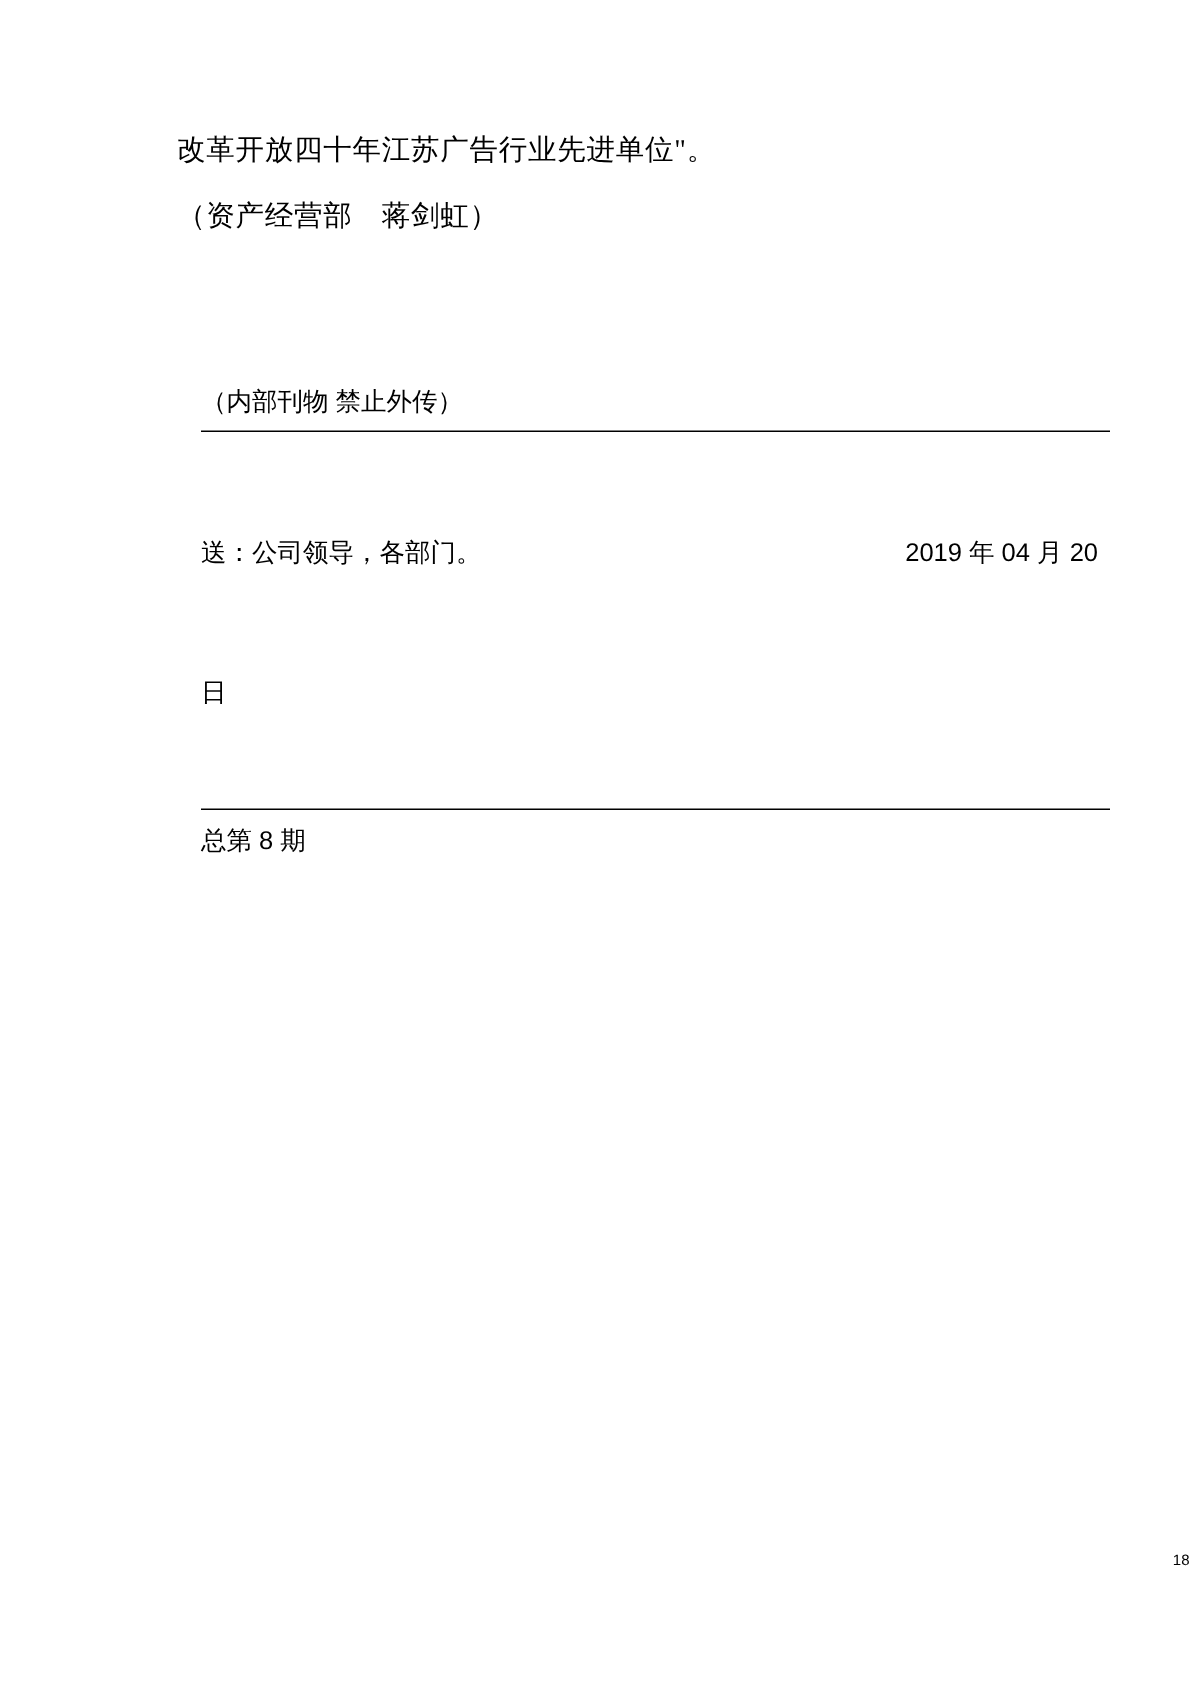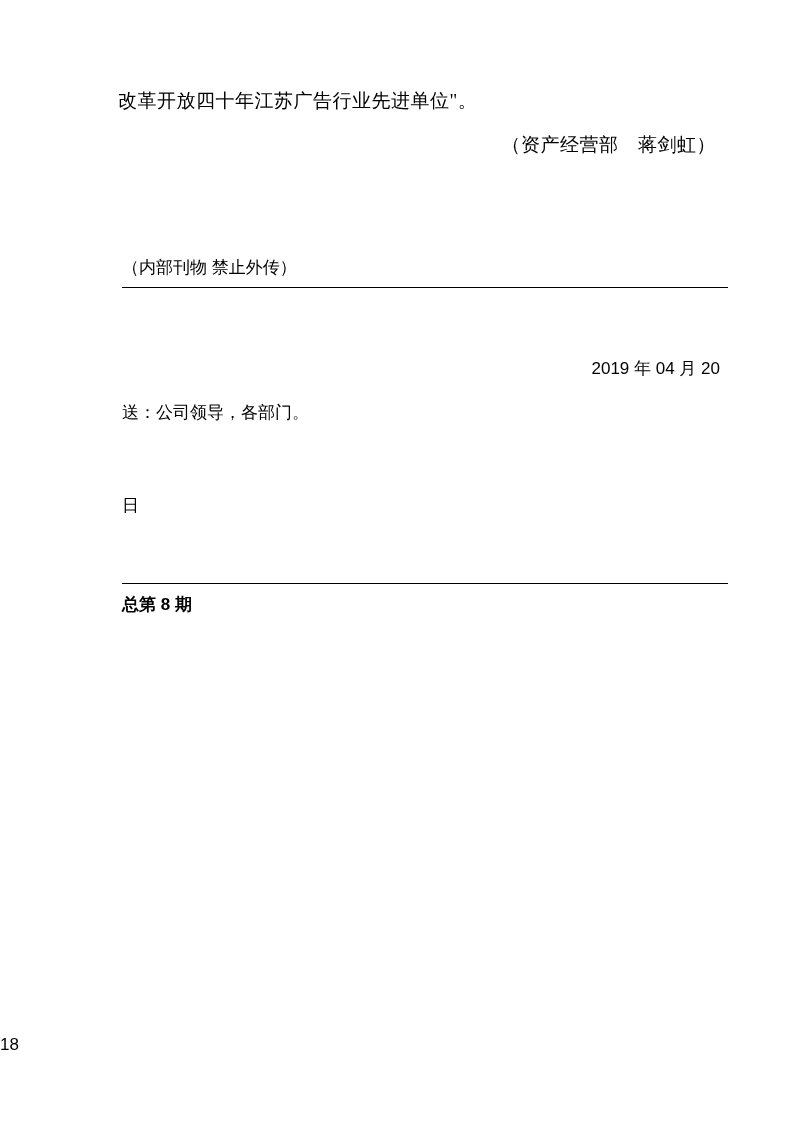--- a/index.html
+++ b/index.html
@@ -38,30 +38,29 @@
   .line-1 {
     position: absolute;
     top: 86px;
     left: 0;
   }
   .line-2 {
     position: absolute;
     top: 130px;
     left: 0;
     width: 605px;
-    text-align: right;
     padding-right: 7px;
     box-sizing: border-box;
     font-family: Liberation Serif, serif;
   }
 
   .footer-block {
     position: absolute;
     top: 252px;
-    left: 4px;
+    left: 16px;
     width: 606px;
   }
   .footer-row {
     font-family: "Liberation Sans", sans-serif;
     font-size: 17px;
     line-height: 31px;
     position: relative;
     white-space: pre;
   }
   .footer-notice {
@@ -75,45 +74,44 @@
   .row-flex {
     display: flex;
     justify-content: space-between;
     align-items: flex-start;
   }
   .row-send {
     padding-top: 3px;
   }
   .send-left {
     flex: 0 0 auto;
-    margin-top: 44px;
   }
   .send-right {
     flex: 0 0 auto;
     padding-right: 8px;
   }
   .send-wrap {
     display: block;
   }
   .row-issue {
     padding-top: 5px;
     padding-bottom: 4px;
-    font-weight: bold;
+    font-weight: normal;
   }
   .issue-left { flex: 0 0 auto; }
   .issue-right { flex: 0 0 auto; padding-right: 48px; }
 
   .page-number {
     position: absolute;
     top: 1035px;
     left: 0;
     width: 793px;
-    text-align: left;
+    text-align: right;
     font-family: "Liberation Sans", sans-serif;
-    font-size: 17px;
+    font-size: 10px;
     color: #000000;
   }
 </style>
 </head>
 <body>
 
 <div class="page">
 
   <div class="content">
 

